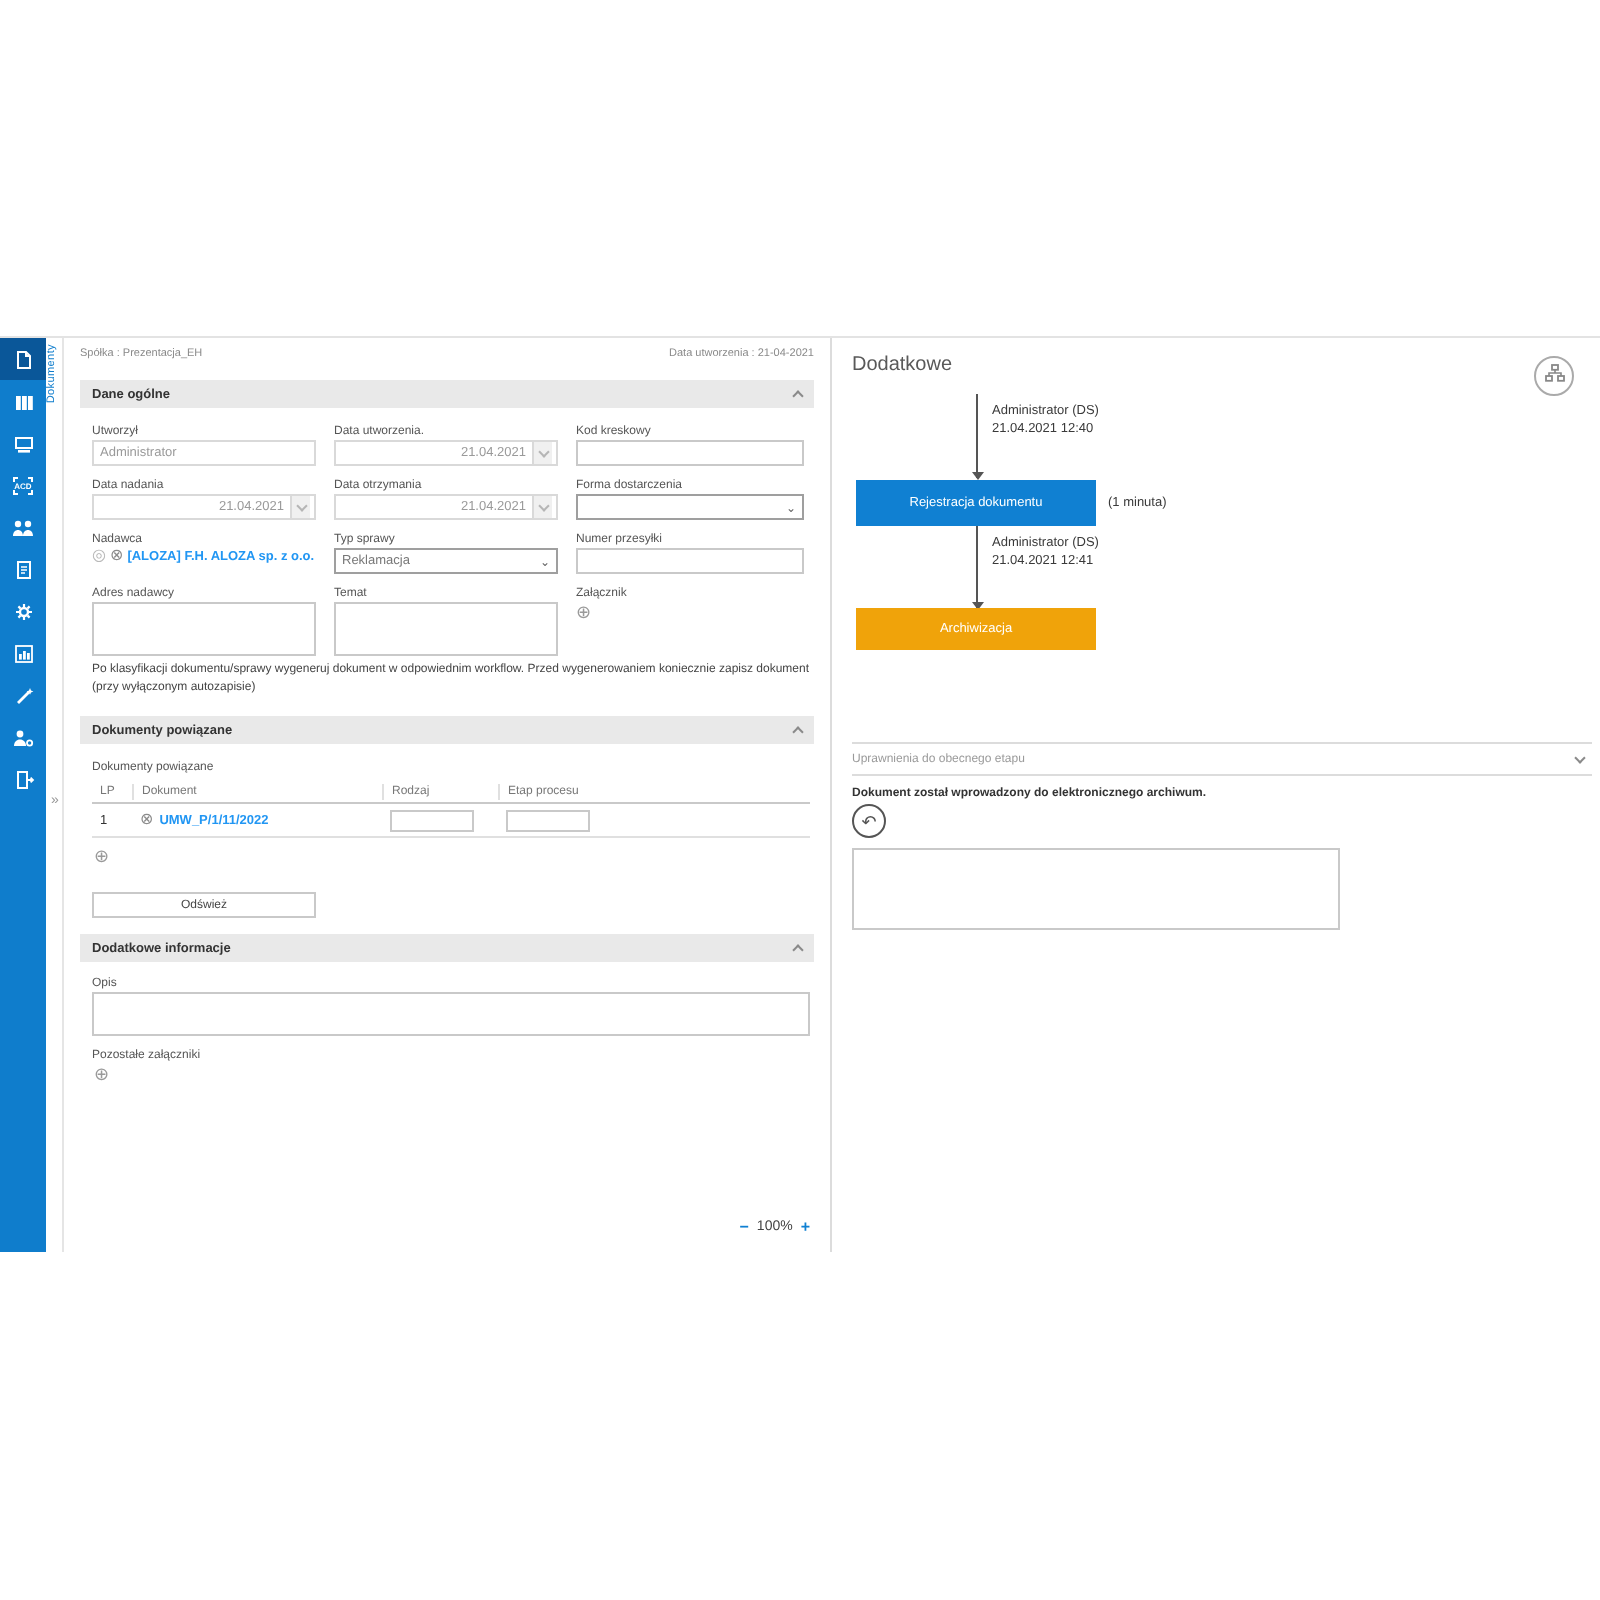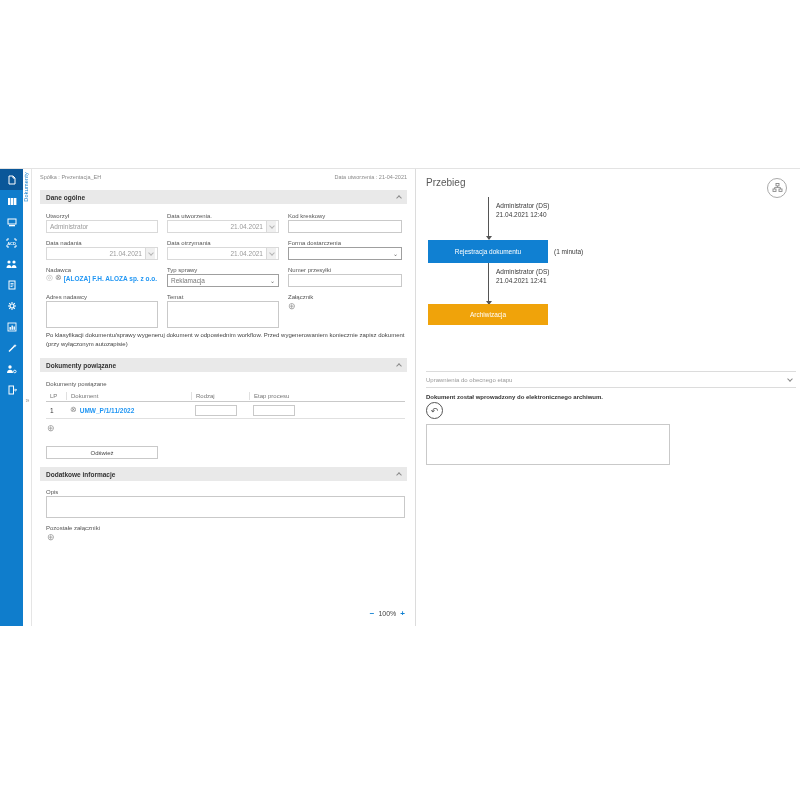--- a/index.html
+++ b/index.html
@@ -300,21 +300,21 @@
 
       <div class="zoomctl">
         <span class="zbtn">−</span>
         <span>100%</span>
         <span class="zbtn">+</span>
       </div>
     </div>
   </div>
 
   <div class="right-panel">
-    <div class="rp-title">Przebieg</div>
+    <div class="rp-title">Dodatkowe</div>
     <div class="map-btn">
       <span><svg width="11" height="11" viewBox="0 0 11 11">
             <rect x="4" y="1.5" width="3" height="2.4" fill="none" stroke="#888" stroke-width="0.9"></rect>
             <rect x="1" y="7" width="3" height="2.4" fill="none" stroke="#888" stroke-width="0.9"></rect>
             <rect x="7" y="7" width="3" height="2.4" fill="none" stroke="#888" stroke-width="0.9"></rect>
             <path d="M5.5 4v1.5M2.5 7V5.5h6V7" fill="none" stroke="#888" stroke-width="0.8"></path>
           </svg></span>
     </div>
 
     <div class="arrow" style="top:28px; height:42px;"></div>

